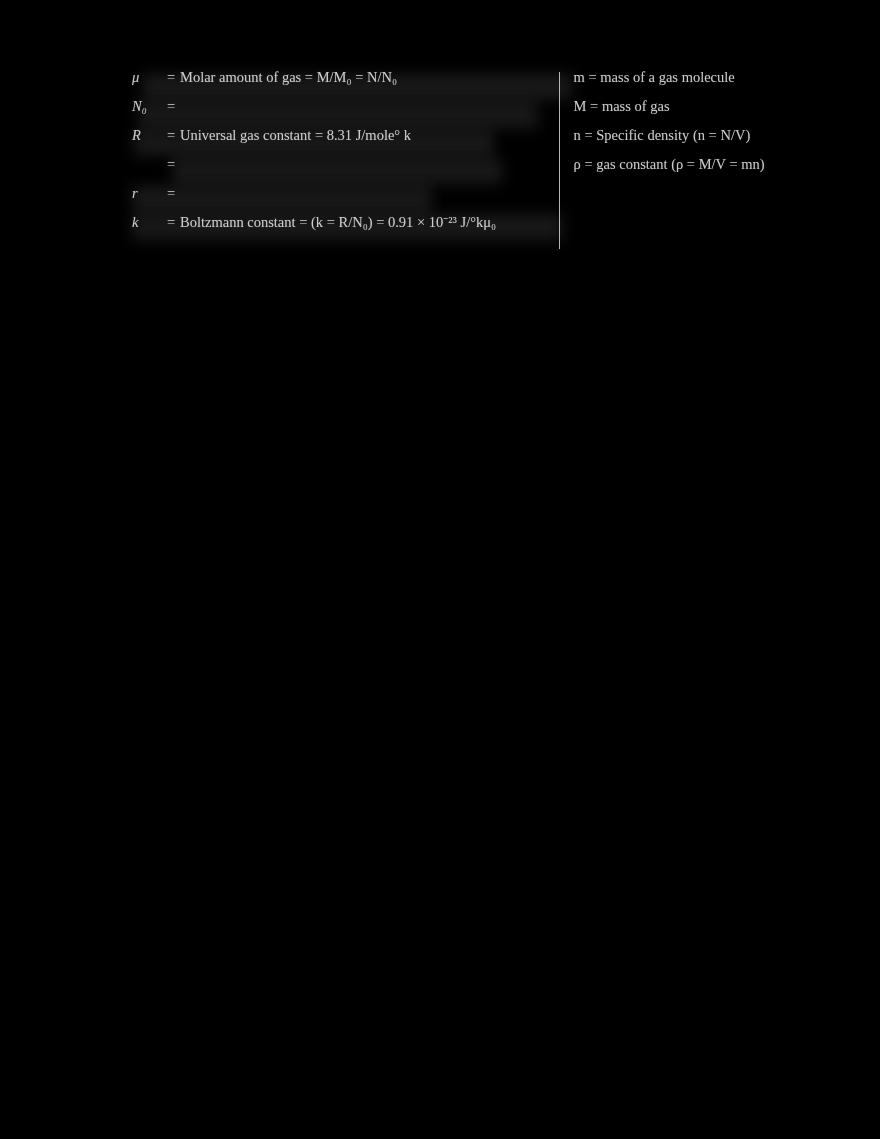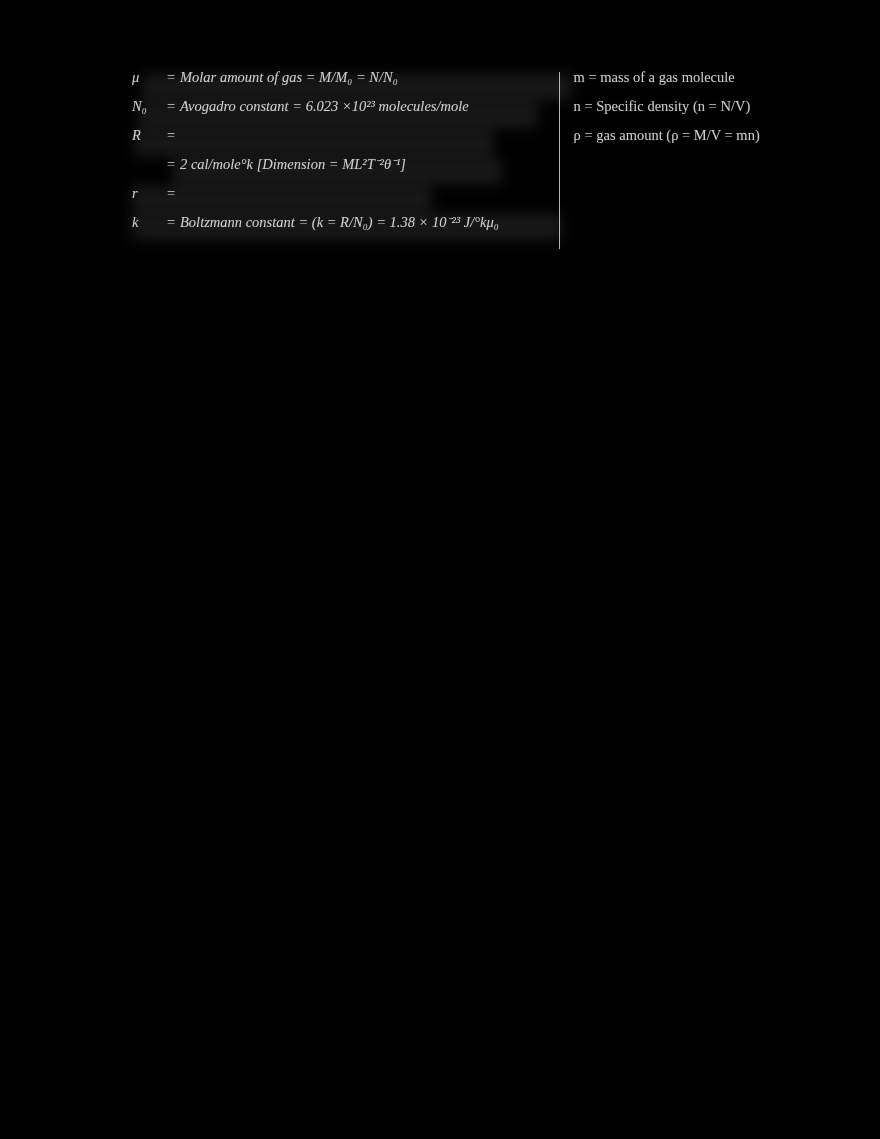--- a/index.html
+++ b/index.html
@@ -72,21 +72,20 @@
   }
 
   .eq {
     width: 18px;
     flex: 0 0 18px;
     text-align: center;
   }
 
   .desc {
     flex: 1 1 auto;
-    font-style: italic;
   }
 
   .row-right {
     display: flex;
     align-items: baseline;
     height: 29px;
     font-size: 14.5px;
     line-height: 1.05;
     white-space: nowrap;
   }
@@ -128,49 +127,49 @@
 
       <div class="row">
         <span class="sym">μ</span>
         <span class="eq">=</span>
         <span class="desc">Molar amount of gas = M/M₀ = N/N₀</span>
       </div>
 
       <div class="row">
         <span class="sym">N₀</span>
         <span class="eq">=</span>
-        <span class="desc">Avogadro constant = 6.023 ×10²³ molecules/mole</span>
       </div>
 
       <div class="row">
         <span class="sym">R</span>
         <span class="eq">=</span>
+        <span class="desc">Universal gas constant  = 8.31 J/mole° k</span>
       </div>
 
       <div class="row">
         <span class="sym"></span>
         <span class="eq">=</span>
-        <span class="desc">2 cal/mole°k  [Dimension = ML²T⁻²θ⁻¹]</span>
       </div>
 
       <div class="row">
         <span class="sym">r</span>
         <span class="eq">=</span>
       </div>
 
       <div class="row">
         <span class="sym">k</span>
         <span class="eq">=</span>
-        <span class="desc">Boltzmann constant = (k = R/N₀) = 1.38 × 10⁻²³  J/°kμ₀</span>
+        <span class="desc">Boltzmann constant = (k = R/N₀) = 0.91 × 10⁻²³  J/°kμ₀</span>
       </div>
     </div>
 
     <div class="vrule"></div>
 
     <div class="column col-right">
 
       <div class="row-right">m = mass of a gas molecule</div>
+      <div class="row-right">M = mass of gas</div>
       <div class="row-right">n = Specific density (n = N/V)</div>
-      <div class="row-right">ρ = gas amount (ρ =  M/V = mn)</div>
+      <div class="row-right">ρ = gas constant (ρ =  M/V = mn)</div>
     </div>
 
   </div>
 </div>
 
 </body></html>

